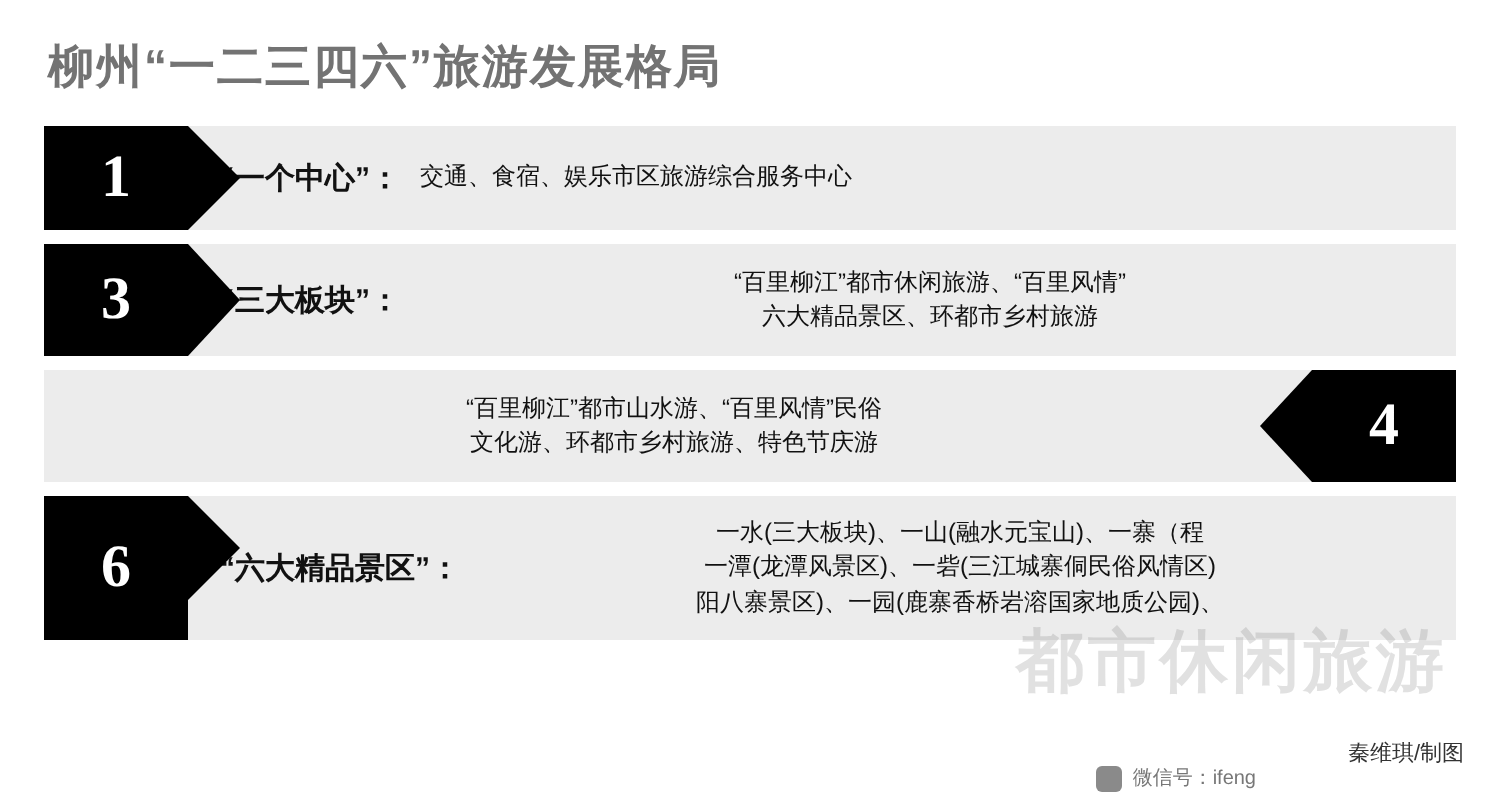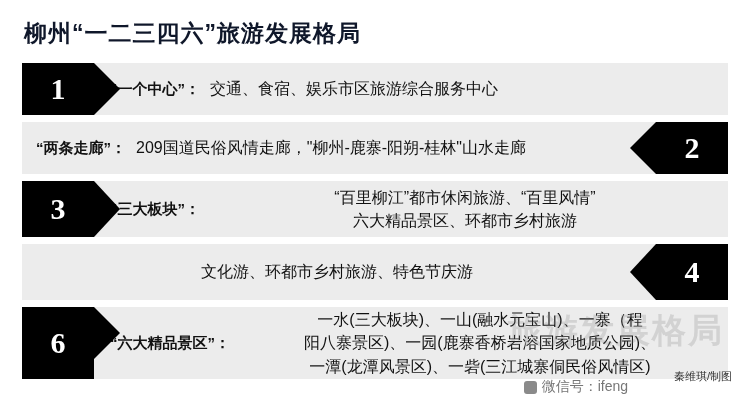--- a/index.html
+++ b/index.html
@@ -12,21 +12,21 @@
   }
   .page{
     position:relative;
     width:750px;height:406px;
     box-sizing:border-box;
     padding:14px 18px 0 22px;
   }
   .title{
     font-size:23px;
     font-weight:bold;
-    color:#0f172a;
+    color:#737373;
     letter-spacing:1px;
     margin:4px 0 14px 2px;
     white-space:nowrap;
   }
   .rows{
     display:flex;
     flex-direction:column;
     gap:7px;
     padding-right:4px;
   }
@@ -105,21 +105,21 @@
     white-space:nowrap;
   }
   .label.pad-left-small{padding-left:16px;}
   .label.right-var{padding-left:14px;padding-right:6px;}
 
   .content{
     flex:1 1 auto;
     display:flex;
     flex-direction:column;
     justify-content:center;
-    font-size:16px;
+    font-size:12px;
     color:#111;
     line-height:1.45;
     padding:0 8px 0 4px;
   }
   .content.center{align-items:center;text-align:center;justify-content:center;}
   .content .l{white-space:nowrap;}
 
   .credit{
     position:absolute;
     right:18px;bottom:22px;
@@ -134,21 +134,21 @@
     font-weight:bold;
     color:rgba(120,120,120,0.22);
     letter-spacing:2px;
     pointer-events:none;
     font-family:"Liberation Serif","DejaVu Serif",serif;
   }
   .wm-badge{
     position:absolute;
     right:122px;bottom:10px;
     display:flex;align-items:center;gap:5px;
-    color:#777;font-size:14px;
+    color:#777;font-size:10px;
   }
   .wm-badge .dot{
     width:13px;height:13px;border-radius:3px;
     background:#8a8a8a;display:inline-block;
   }
 </style>
 </head>
 <body>
 
 <div class="page">
@@ -158,56 +158,50 @@
   <div class="rows">
 
     <div class="row">
       <div class="numblk">1</div>
       <div class="label pad-left-small">“一个中心”：</div>
       <div class="content">
         <div class="l">交通、食宿、娱乐市区旅游综合服务中心</div>
       </div>
     </div>
 
-    <div class="row">
-      <div class="label right-var">“两条走廊”：</div>
-      <div class="content">
-        <div class="l">209国道民俗风情走廊，"柳州-鹿寨-阳朔-桂林"山水走廊</div>
-      </div>
-      <div class="numblk-r">2</div>
-    </div>
 
     <div class="row tall">
       <div class="numblk">3</div>
       <div class="label pad-left-small">“三大板块”：</div>
       <div class="content center">
         <div class="l">“百里柳江”都市休闲旅游、“百里风情”</div>
         <div class="l">六大精品景区、环都市乡村旅游</div>
       </div>
     </div>
 
     <div class="row tall">
       <div class="content center">
+        <div class="l">“百里柳江”都市山水游、“百里风情”民俗</div>
         <div class="l">文化游、环都市乡村旅游、特色节庆游</div>
       </div>
       <div class="numblk-r">4</div>
     </div>
 
     <div class="row" style="height:72px">
       <div class="numblk">6</div>
       <div class="label pad-left-small">“六大精品景区”：</div>
       <div class="content center">
         <div class="l">一水(三大板块)、一山(融水元宝山)、一寨（程</div>
+        <div class="l">一潭(龙潭风景区)、一砦(三江城寨侗民俗风情区)</div>
         <div class="l">阳八寨景区)、一园(鹿寨香桥岩溶国家地质公园)、</div>
-        <div class="l">一潭(龙潭风景区)、一砦(三江城寨侗民俗风情区)</div>
       </div>
     </div>
 
   </div>
 
-  <div class="wm">旅游发展格局</div>
+  <div class="wm">都市休闲旅游</div>
   <div class="wm-badge">
     <span class="dot"></span>
     <span>微信号：ifeng</span>
   </div>
   <div class="credit">秦维琪/制图</div>
 
 </div>
 
 </body></html>

